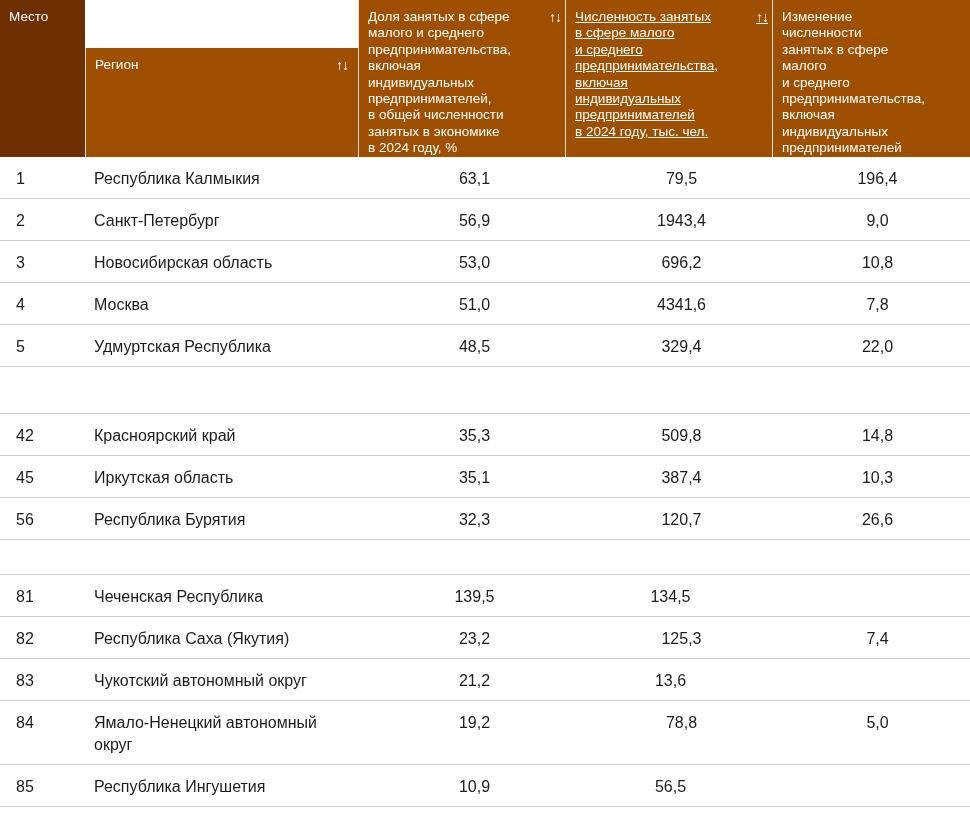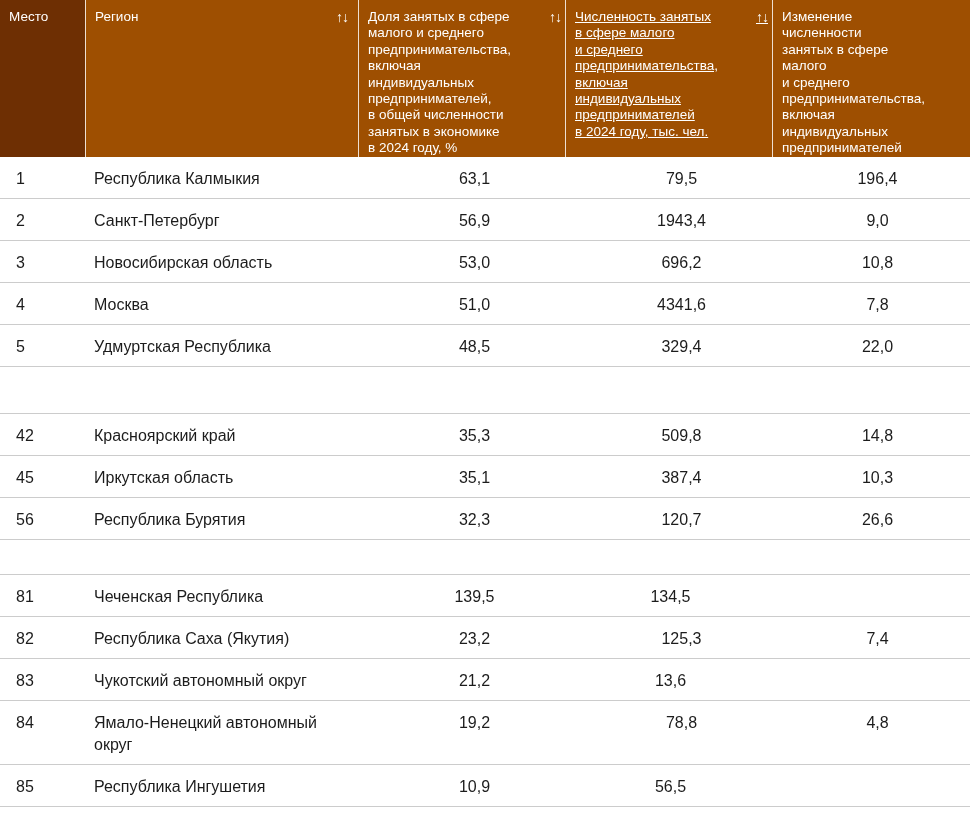--- a/index.html
+++ b/index.html
@@ -26,21 +26,21 @@
     display:flex;align-items:flex-start;justify-content:space-between;
     padding:9px 10px 9px 9px;
     background:var(--header-orange);
     color:var(--header-text);
     font-size:13.5px;line-height:16.4px;
     cursor:pointer;
     gap:32px;
   }
   .th + .th{border-left:1px solid var(--header-divider);}
   .th-place{width:85px;background:var(--header-dark);}
-  .th-region{width:286px;}
+  .th-region{width:286px;margin-top:48px;}
   .th-share{width:207px;}
   .th-count{width:207px;text-decoration:underline;}
   .th-change{width:198px;}
   .th-label{white-space:pre-line;flex:0 1 auto;}
   .sort-icon{
     flex:0 0 auto;margin-left:6px;
     font-size:14px;line-height:16.4px;letter-spacing:-1px;
     color:var(--header-text);
   }
   
@@ -200,21 +200,21 @@
     <div class="cell cell-region">Чукотский автономный округ</div>
     <div class="cell cell-share">21,2</div>
     <div class="cell cell-change">13,6</div>
   </div>
 
   <div class="row">
     <div class="cell cell-place">84</div>
     <div class="cell cell-region">Ямало-Ненецкий автономный округ</div>
     <div class="cell cell-share">19,2</div>
     <div class="cell cell-count">78,8</div>
-    <div class="cell cell-change">4,8</div>
+    <div class="cell cell-change">5,0</div>
   </div>
 
   <div class="row">
     <div class="cell cell-place">85</div>
     <div class="cell cell-region">Республика Ингушетия</div>
     <div class="cell cell-share">10,9</div>
     <div class="cell cell-change">56,5</div>
   </div>
 </div>
 </div>

